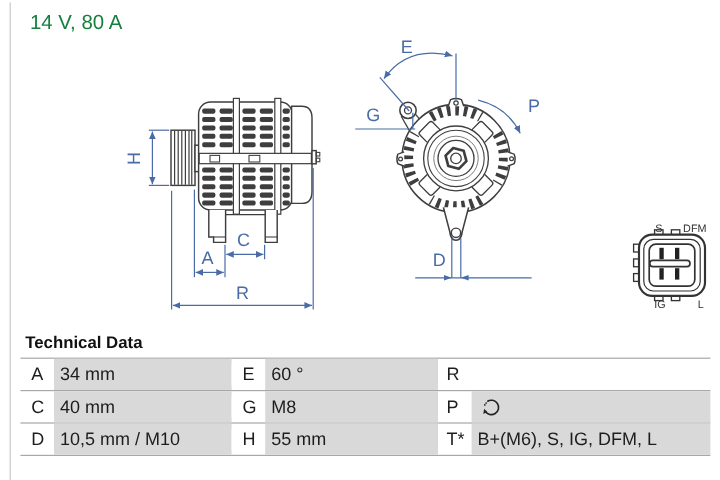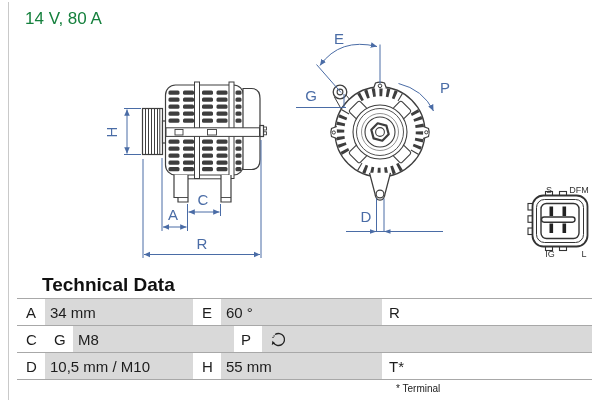--- a/index.html
+++ b/index.html
@@ -6,28 +6,28 @@
   .page{
     position:relative;width:600px;height:400px;background:#ffffff;
     font-family:"Liberation Sans", sans-serif;color:#1d1d1d;overflow:hidden;
   }
   .left-edge{position:absolute;left:8px;top:2px;bottom:0;width:1px;background:#c9c9c9;}
   .title{position:absolute;left:25px;top:9px;font-size:17px;color:#15803d;}
   .drawing-svg{position:absolute;left:0;top:0;}
   .dim-label{font-size:15px;fill:#4a6ca6;}
   .conn-label{font-size:9px;fill:#333;}
   .tech{position:absolute;left:17px;top:276px;width:575px;}
-  .tech-heading{font-size:19px;font-weight:bold;color:#111;margin:0 0 4px 25px;line-height:18px;}
+  .tech-heading{font-size:14px;font-weight:bold;color:#111;margin:0 0 4px 4px;line-height:18px;}
   .t-row{display:flex;height:26px;border-top:1px solid #a8a8a8;align-items:center;font-size:15px;}
   .t-end{height:0;border-top:1px solid #a8a8a8;}
   .lbl{width:28px;padding-left:9px;box-sizing:border-box;background:#fff;flex:0 0 auto;}
   .lbl.l3{padding-left:7px;}
   .val{background:#d9d9d9;height:100%;display:flex;align-items:center;padding-left:5px;box-sizing:border-box;flex:0 0 auto;}
   .v1{width:148px;}
-  .v2{width:161px;}
+  .v2{width:144px;}
   .v3{width:199px;flex:1 1 auto;}
   .rot-icon{display:inline-block;margin-left:3px;}
   .footnote{margin-left:379px;margin-top:3px;font-size:10px;color:#222;}
 </style>
 </head>
 <body>
 
 <div class="page">
   <div class="left-edge"></div>
 
@@ -258,38 +258,39 @@
     <div class="t-row">
       <div class="lbl">A</div>
       <div class="val v1">34 mm</div>
       <div class="lbl">E</div>
       <div class="val v2">60 °</div>
       <div class="lbl l3">R</div>
     </div>
 
     <div class="t-row">
       <div class="lbl">C</div>
+      <div class="val v1">40 mm</div>
       <div class="lbl">G</div>
       <div class="val v2">M8</div>
       <div class="lbl l3">P</div>
       <div class="val v3">
         <svg class="rot-icon" width="17" height="17" viewBox="0 0 17 17">
           <path d="M5.06,3.59 A6,6 0 1 1 3.3,11.5" fill="none" stroke="#222" stroke-width="1.3"></path>
           <polygon points="1.8,14 5.0,12.3 2.4,9.7" fill="#222"></polygon>
           <circle cx="3.0" cy="6.4" r="0.7" fill="#222"></circle>
           <circle cx="4.1" cy="4.9" r="0.7" fill="#222"></circle>
         </svg>
       </div>
     </div>
 
     <div class="t-row">
       <div class="lbl">D</div>
       <div class="val v1">10,5 mm / M10</div>
       <div class="lbl">H</div>
       <div class="val v2">55 mm</div>
       <div class="lbl l3">T*</div>
+      <div class="val v3">B+(M6), S, IG, DFM, L</div>
     </div>
 
     <div class="t-end"></div>
 
-    <div class="footnote">* Terminal</div>
   </div>
 </div>
 
 </body></html>

